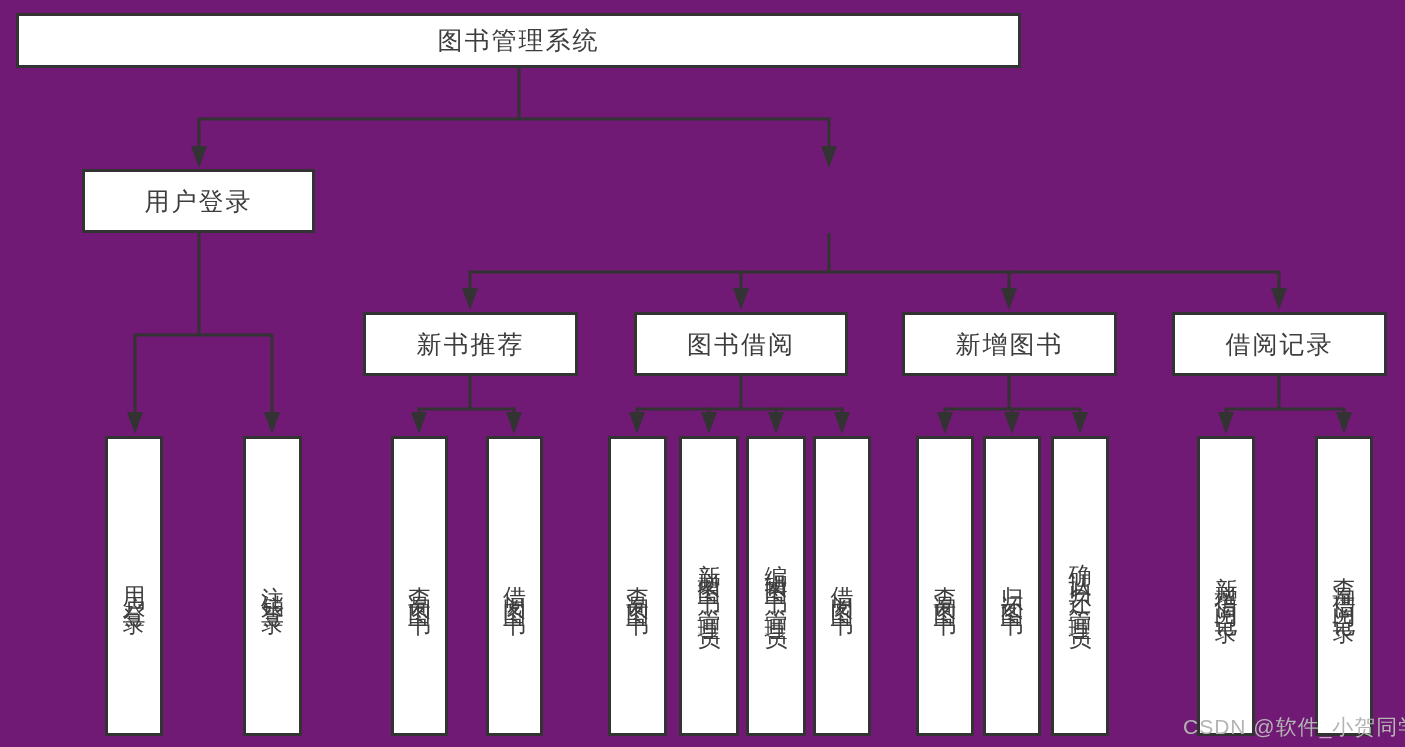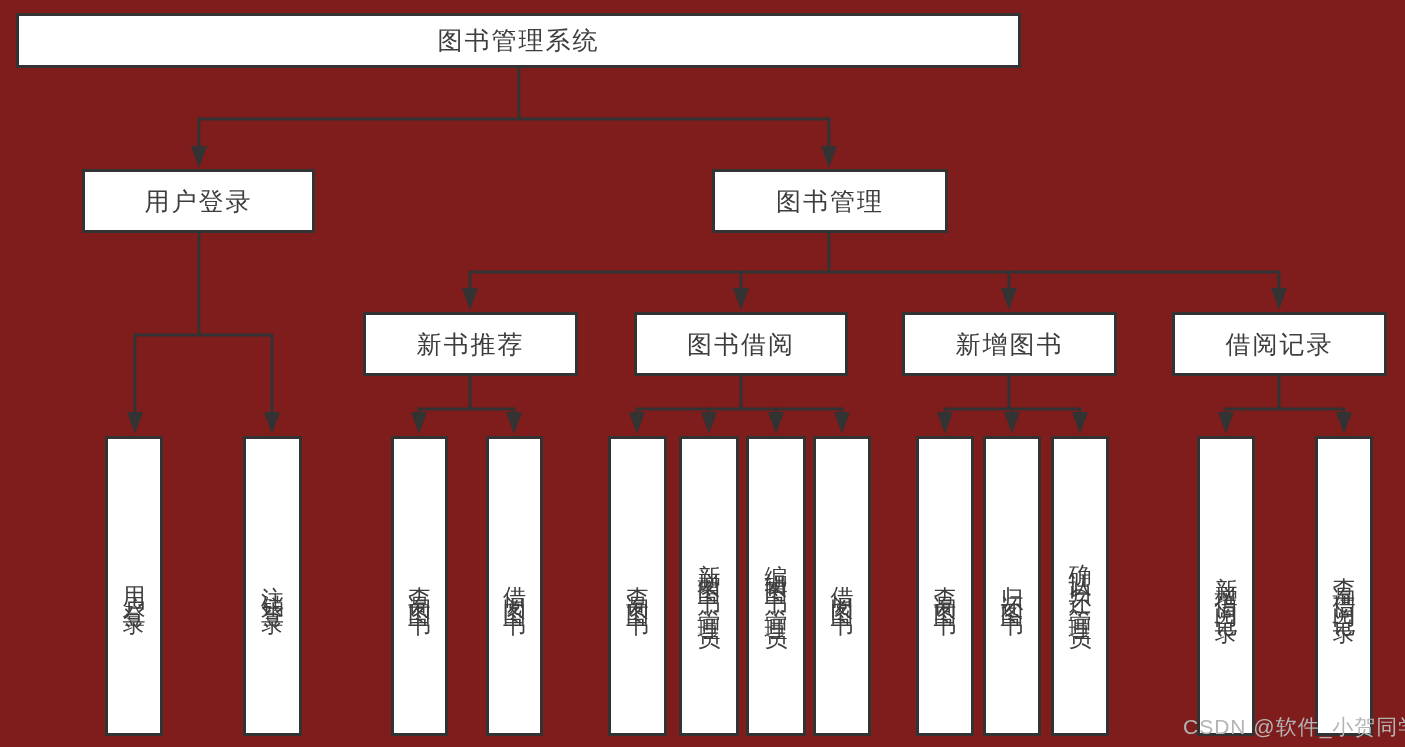--- a/index.html
+++ b/index.html
@@ -1,20 +1,20 @@
 <!DOCTYPE html>
 <html><head>
 <meta charset="utf-8">
 <style>
   html, body { margin: 0; padding: 0; background: #ffffff; }
   .stage {
     position: relative;
     width: 1405px;
     height: 747px;
-    background: #7f1d1d;
+    background: #701a75;
     overflow: hidden;
     font-family: "Liberation Sans", "DejaVu Sans", sans-serif;
   }
   .connectors {
     position: absolute;
     left: 0; top: 0;
     width: 1405px; height: 747px;
     pointer-events: none;
   }
   .box {
@@ -139,21 +139,20 @@
     </g>
     <g fill="#333333" stroke="none">
       <polygon points="1218,412 1234,412 1226,434"></polygon>
       <polygon points="1336,412 1352,412 1344,434"></polygon>
     </g>
   </svg>
 
   <div class="box" style="left:16px; top:13px; width:1005px; height:55px;">图书管理系统</div>
 
   <div class="box" style="left:82px; top:169px; width:233px; height:64px;">用户登录</div>
-  <div class="box" style="left:712px; top:169px; width:236px; height:64px;">图书管理</div>
 
   <div class="box" style="left:363px; top:312px; width:215px; height:64px;">新书推荐</div>
   <div class="box" style="left:634px; top:312px; width:214px; height:64px;">图书借阅</div>
   <div class="box" style="left:902px; top:312px; width:215px; height:64px;">新增图书</div>
   <div class="box" style="left:1172px; top:312px; width:215px; height:64px;">借阅记录</div>
 
   <div class="box leaf" style="left:105px; top:436px; width:58px; height:300px;">用户登录</div>
   <div class="box leaf" style="left:243px; top:436px; width:59px; height:300px;">注销登录</div>
 
   <div class="box leaf" style="left:391px; top:436px; width:57px; height:300px;">查询图书</div>

